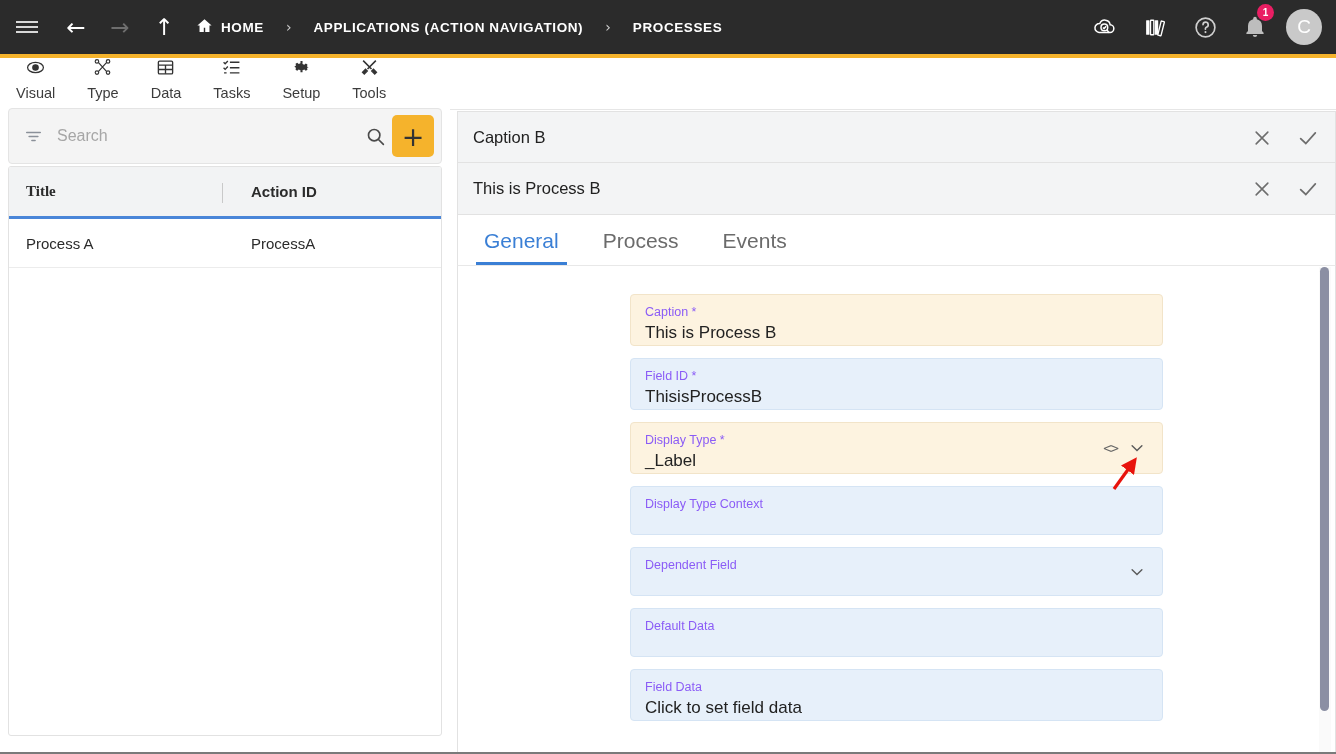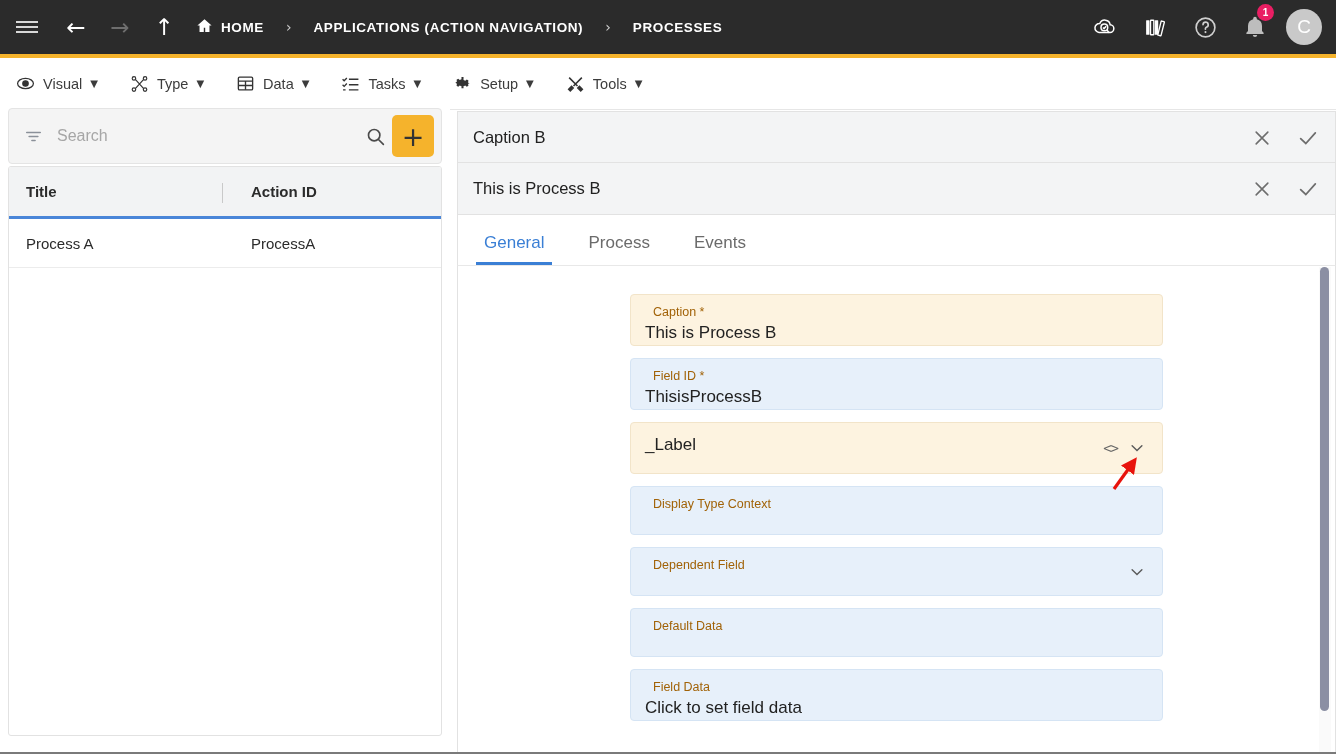--- a/index.html
+++ b/index.html
@@ -53,21 +53,21 @@
 
   
   .menubar {
     position: absolute; left: 0; top: 58px; width: 1336px; height: 52px;
     background: #ffffff; display: flex; align-items: center;
     border-bottom: 1px solid #e6e6e6;
   }
   .menu-item {
     display: flex; align-items: center; gap: 8px;
     padding: 0 16px; height: 52px; color: #3c3c3c; font-size: 14.5px;
-    cursor: default; white-space: nowrap;
+    cursor: default; white-space: nowrap; flex-direction: column;
   }
   .menu-item .mlabel { font-size: 14.5px; color:#3c3c3c; }
   .caret { font-size: 10px; color: #3c3c3c; font-family: "DejaVu Sans", sans-serif; }
   .menu-ico { width: 19px; height: 19px; display:flex; align-items:center; justify-content:center; color:#333; }
 
   .brand { position: absolute; right: 14px; top: 62px; display: flex; align-items: center; gap: 7px; }
   .brand-word { font-size: 21px; letter-spacing: 3px; color: #1e1e1e; font-weight: 500; font-family:"Liberation Sans",sans-serif; }
 
   
   .left-panel { position: absolute; left: 0; top: 101px; width: 450px; height: 658px; background:#fff;padding-left:20px; }
@@ -91,61 +91,61 @@
 
   .grid {
     position: absolute; left: 8px; top: 65px; width: 434px; height: 570px;
     border: 1px solid #e2e2e2; border-radius: 3px; background: #fff; overflow: hidden;
   }
   .grid-head {
     height: 52px; background: #f2f3f4; display: flex; align-items: center;
     border-bottom: 3px solid #4a86d8; position: relative;
   }
   .gh { font-size: 15px; font-weight: bold; color: #2b2b2b; }
-  .gh.c1 { width: 220px; padding-left: 17px; }
+  .gh.c1 { width: 220px; padding-left: 17px; font-family: Liberation Serif, serif; }
   .gh.c2 { flex: 1; padding-left: 22px; }
   .gh-div { position: absolute; left: 213px; top: 16px; width: 1px; height: 20px; background: #c9c9c9; }
   .grid-row { height: 49px; display: flex; align-items: center; border-bottom: 1px solid #ececec; background:#fff; }
   .gc { font-size: 15px; color: #2b2b2b; }
   .gc.c1 { width: 220px; padding-left: 17px; }
   .gc.c2 { flex: 1; padding-left: 22px; }
 
   
   .right-panel { position: absolute; left: 457px; top: 111px; width: 879px; height: 643px; background: #fff; }
   .panel-header {
     height: 52px; background: #f3f4f5; border: 1px solid #e2e2e2;
     display: flex; align-items: center; position: relative;
   }
   .panel-header.second { border-top: none; }
   .ph-title { font-size: 16.5px; color: #212121; padding-left: 15px; }
   .ph-actions { position: absolute; right: 10px; top: 0; height: 52px; display: flex; align-items: center; gap: 12px; }
   .ph-btn { width: 34px; height: 34px; display:flex; align-items:center; justify-content:center; color: #6d6d6d; cursor: pointer; }
 
   .tabs { height: 50px; display: flex; align-items: flex-end; padding-left: 18px; background:#fff; border-left:1px solid #e2e2e2; border-right:1px solid #e2e2e2; }
   .tab {
-    font-size: 17px; color: #6b6b6b; padding: 0 8px 12px 8px; margin-right: 28px;
+    font-size: 21px; color: #6b6b6b; padding: 0 8px 12px 8px; margin-right: 28px;
     cursor: pointer; position: relative; font-weight: 500;
   }
   .tab.active { color: #3a7fd5; }
   .tab.active::after {
     content: ""; position: absolute; left: 0; right: 0; bottom: 0; height: 3px; background: #3a7fd5;
   }
 
   .form-area {
     position: relative; height: 489px; background: #fff; overflow: hidden;
     border: 1px solid #e2e2e2; border-top: 1px solid #e8e8e8;
   }
   .form-inner { padding-top: 28px; }
   .field {
     width: 533px; margin: 0 auto 12px auto; border-radius: 4px;
     position: relative; padding: 9px 14px 0 14px;
   }
   .field.yellow { background: #fdf3e0; border: 1px solid #f2e4c9; }
   .field.blue   { background: #e7f0fa; border: 1px solid #d5e4f4; }
-  .field-label { font-size: 12.5px; color: #a16207; line-height: 16px; margin-left: 8px; }
+  .field-label { font-size: 12.5px; color: #8b5cf6; line-height: 16px; }
   .field-value { font-size: 17px; color: #222; line-height: 26px; padding-bottom: 6px; }
   .field.h58 { height: 52px; }
   .field.h48 { height: 49px; }
   .chev {
     position: absolute; right: 14px; top: 50%; transform: translateY(-50%);
     color: #5a5a5a; cursor: pointer; display:flex; align-items:center; justify-content:center;
     width: 22px; height: 22px;
   }
   .codeicon {
     position: absolute; right: 44px; top: 50%; transform: translateY(-50%);
@@ -406,20 +406,21 @@
           <div class="field-label">Caption *</div>
           <div class="field-value">This is Process B</div>
         </div>
 
         <div class="field blue h58">
           <div class="field-label">Field ID *</div>
           <div class="field-value">ThisisProcessB</div>
         </div>
 
         <div class="field yellow h58">
+          <div class="field-label">Display Type *</div>
           <div class="field-value">_Label</div>
           <span class="codeicon">&lt;&gt;</span>
           <span class="chev">
             <svg width="18" height="18" viewBox="0 0 24 24" fill="none" stroke="#5a5a5a" stroke-width="1.9" stroke-linecap="round">
                 <path d="M5.5 9 12 15.4 18.5 9"></path>
               </svg>
           </span>
         </div>
 
         <div class="field blue h48">

